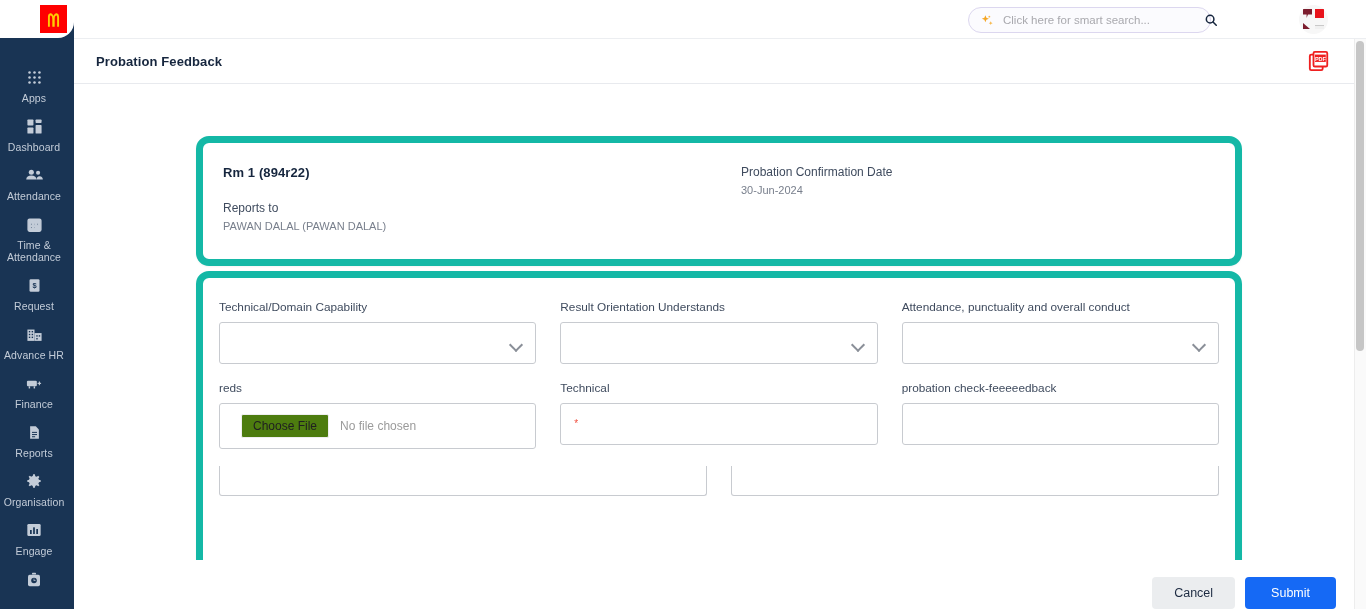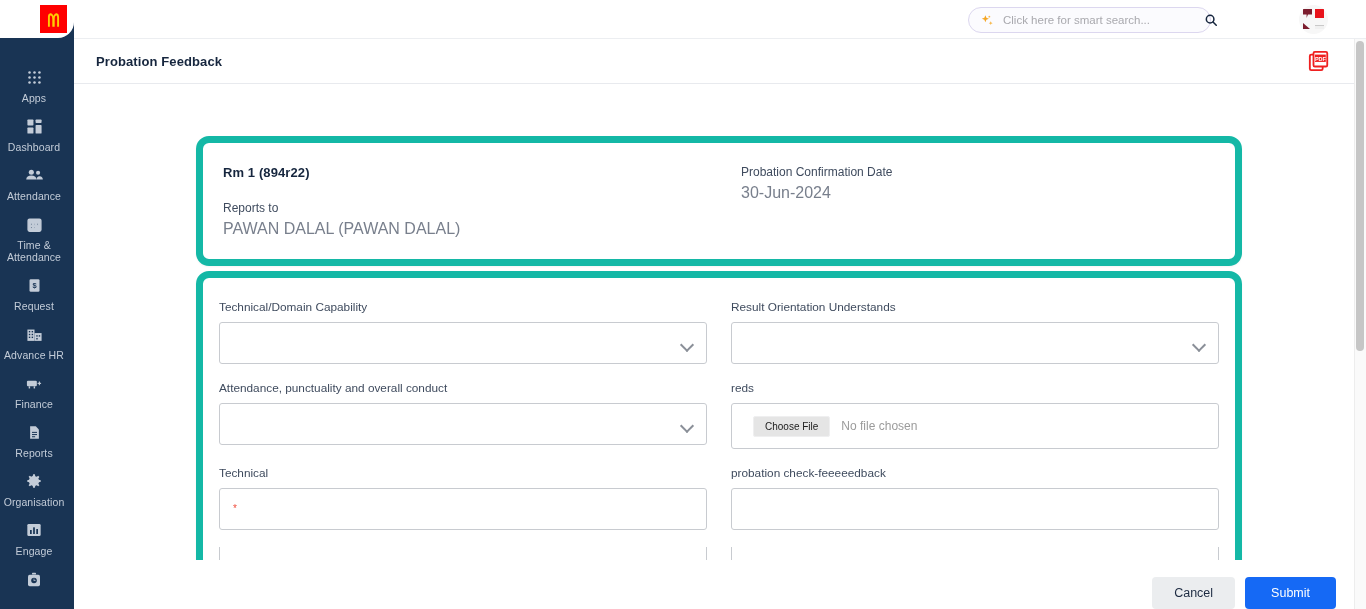--- a/index.html
+++ b/index.html
@@ -125,32 +125,32 @@
     width: 1046px; height: 130px;
     padding: 22px 20px 0 20px;
   }
   .info-grid { display: flex; }
   .info-col-left { width: 518px; }
   .info-col-right { flex: 1; }
   .emp-name {
     font-size: 13px; font-weight: bold; color: #16263e; letter-spacing:.1px;
   }
   .fld-label { font-size: 12px; color: #3f4b5e; }
-  .fld-value { font-size: 16px; color: #787f8c; margin-top: 5px; }
+  .fld-value { font-size: 11px; color: #787f8c; margin-top: 5px; }
   .reports-block { margin-top: 21px; }
 
   .card-form {
     position: absolute; left: 122px; top: 187px;
     width: 1046px; height: 380px;
     padding: 22px 16px 0 16px;
     overflow: hidden;
   }
   .form-grid {
     display: grid;
-    grid-template-columns: 1fr 1fr;
+    grid-template-columns: 1fr 1fr 1fr;
     column-gap: 24px;
     row-gap: 0px;
   }
   .form-field { padding-bottom: 17px; }
   .form-field .f-label {
     font-size: 11.8px; color: #3f4b5e;
     margin-bottom: 8px; display: block;
   }
   .ctl {
     width: 100%; height: 42px;
@@ -176,24 +176,24 @@
     font-size: 10px; color: #f04e3e; line-height: 1;
     margin-left: 2px;
   }
   .file-ctl {
     width: 100%; height: 46px;
     border: 1px solid #c8cbd0; border-radius: 3px;
     background: #fff;
     display: flex; align-items: center; padding: 0 11px;
   }
   .choose-file {
-    background: #e5e5e5; border: 1px solid #efeff0;
+    background: #4d7c0f; border: 1px solid #efeff0;
     border-radius: 2px;
     padding: 4px 11px;
-    font-size: 10px; color: #202020;
+    font-size: 12px; color: #202020;
     cursor: pointer;
     margin-left: 10px;
   }
   .no-file { font-size: 12px; color: #9b9b9b; margin-left: 11px; }
 
   
   .cut-row {
     display: grid; grid-template-columns: 1fr 1fr; column-gap: 24px;
   }
   .cut-ctl {

